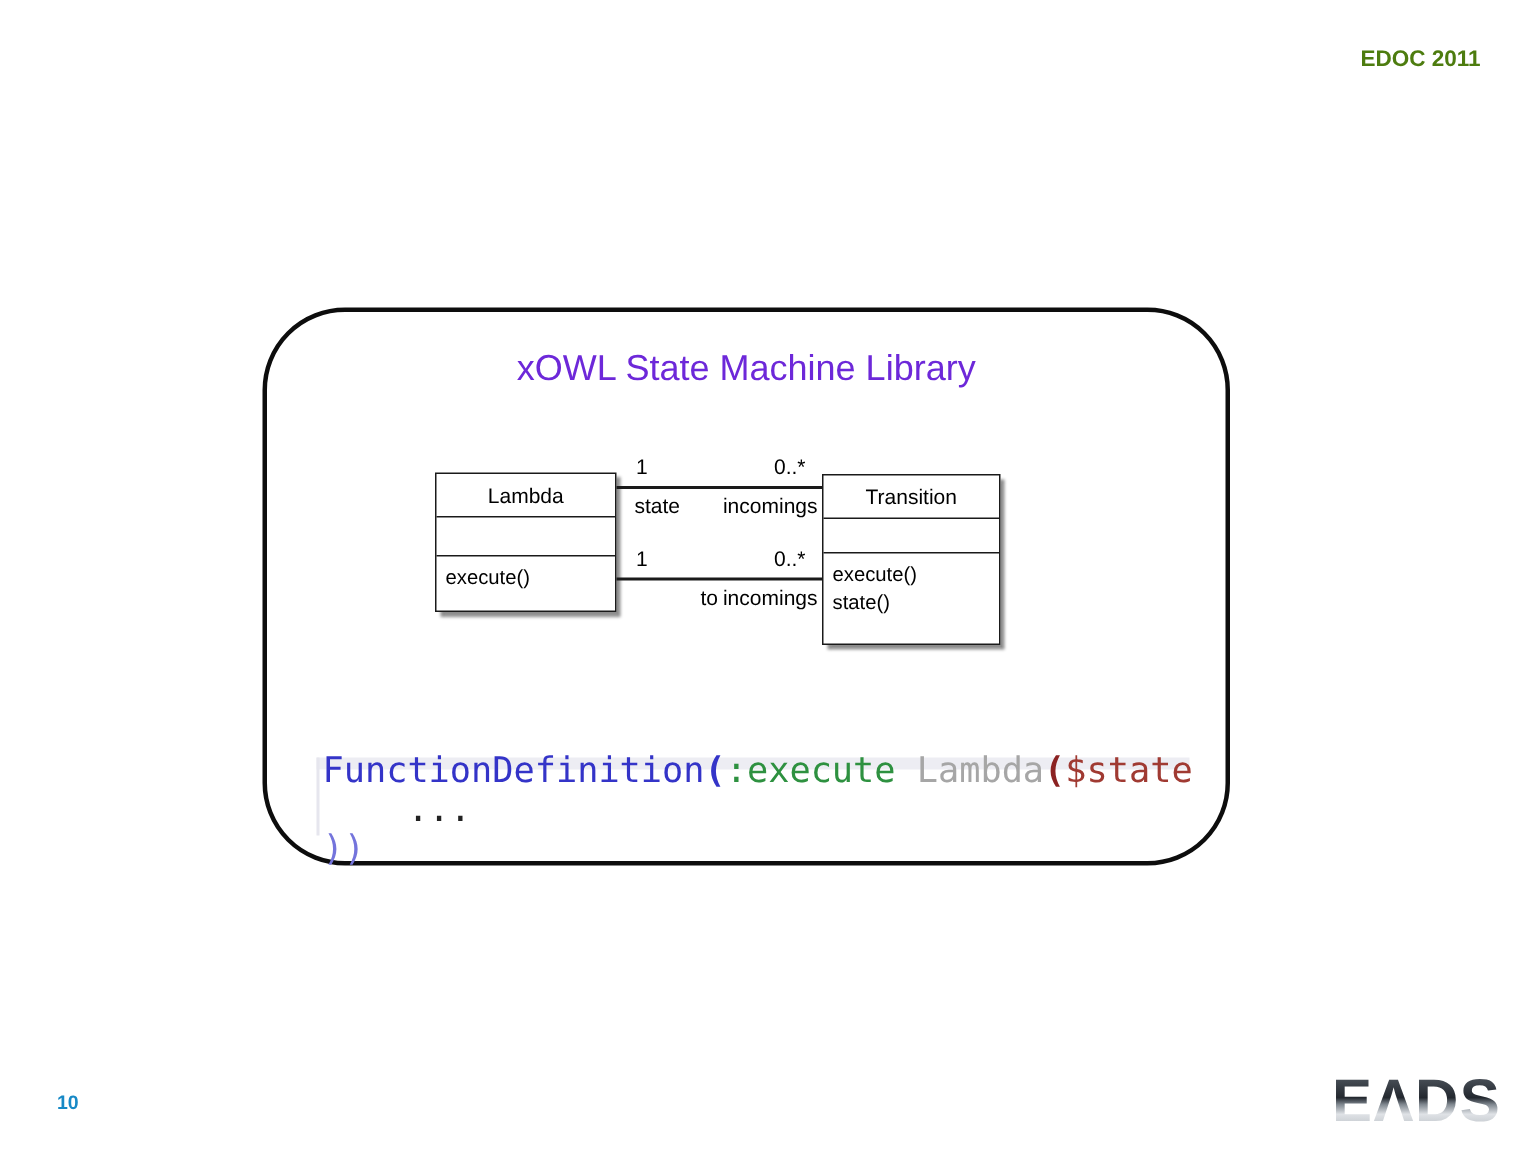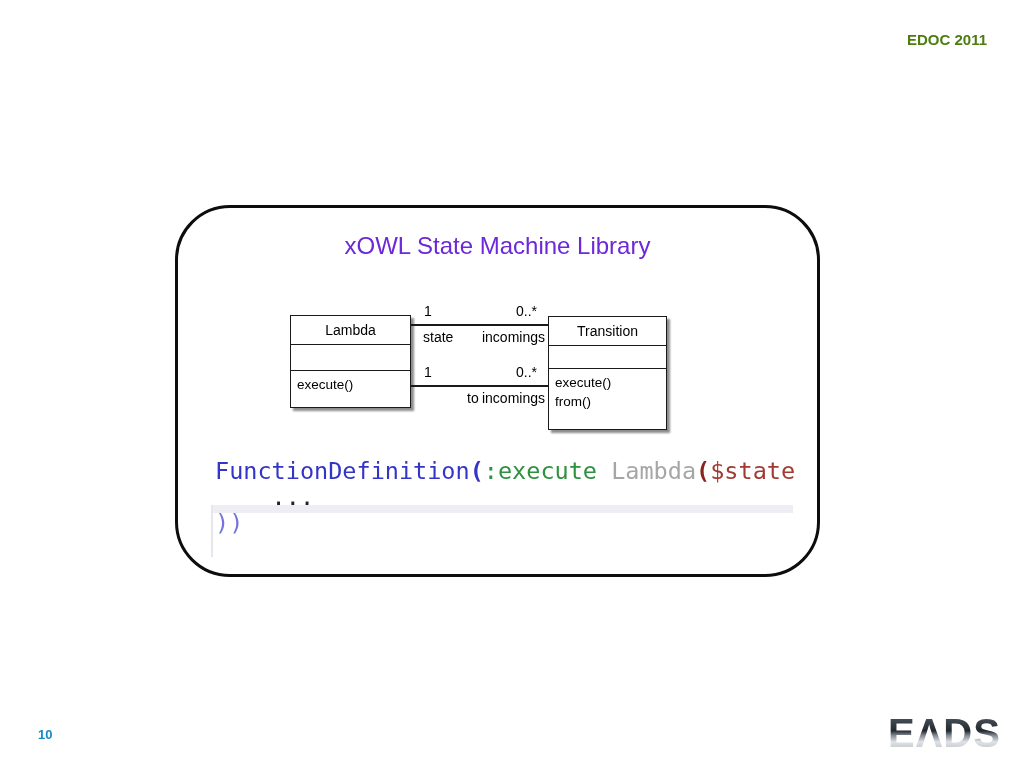--- a/index.html
+++ b/index.html
@@ -56,21 +56,21 @@
   .uml-ops{padding:4px 0 0 6px;line-height:19px;}
   
   .assoc-line{position:absolute;height:2px;background:#1a1a1a;}
   .assoc-line.top{left:411px;top:324px;width:137px;}
   .assoc-line.bottom{left:411px;top:385px;width:137px;}
   .assoc-label{position:absolute;font-size:14px;color:#000;white-space:nowrap;}
   
   .code-highlight{position:absolute;left:211px;top:505px;width:582px;height:8px;background:#ededf3;}
   .code-leftedge{position:absolute;left:211px;top:505px;width:2px;height:52px;background:#e6e6ee;}
   .code{
-    position:absolute;left:215px;top:458px;
+    position:absolute;left:215px;top:500px;
     font-family:"DejaVu Sans Mono",monospace;
     font-size:23.5px;line-height:26px;color:#222;
     white-space:pre;
   }
   .tok-blue{color:#3434c8;}
   .tok-blue-bold{color:#3434c8;font-weight:bold;}
   .tok-green{color:#2e9140;}
   .tok-gray{color:#a6a6a6;}
   .tok-red-bold{color:#8b2222;font-weight:bold;}
   .tok-red{color:#a03a32;}
@@ -100,21 +100,21 @@
     <div class="uml-ops">
       <div>execute()</div>
     </div>
   </div>
 
   <div class="uml-class uml-transition">
     <div class="uml-name">Transition</div>
     <div class="uml-attrs"></div>
     <div class="uml-ops">
       <div>execute()</div>
-      <div>from()</div>
+      <div>state()</div>
     </div>
   </div>
 
   <div class="assoc-line top"></div>
   <span class="assoc-label" style="left:424px;top:303px;">1</span>
   <span class="assoc-label" style="right:487px;top:303px;">0..*</span>
   <span class="assoc-label" style="left:423px;top:329px;">state</span>
   <span class="assoc-label" style="right:479px;top:329px;">incomings</span>
 
   <div class="assoc-line bottom"></div>

